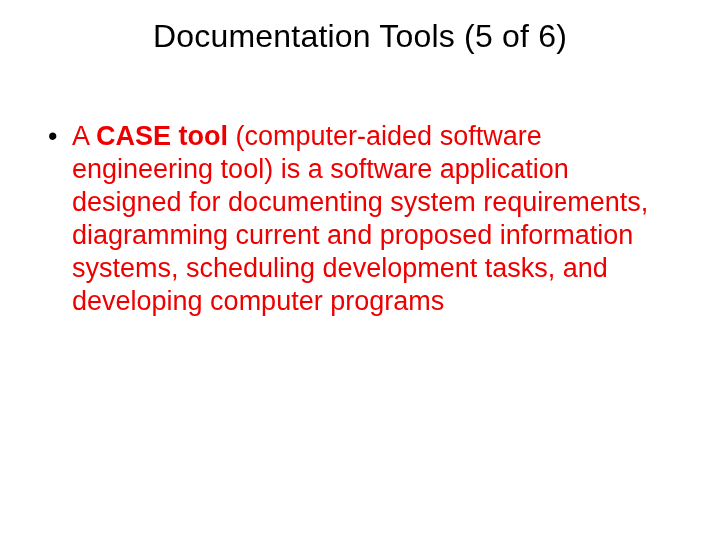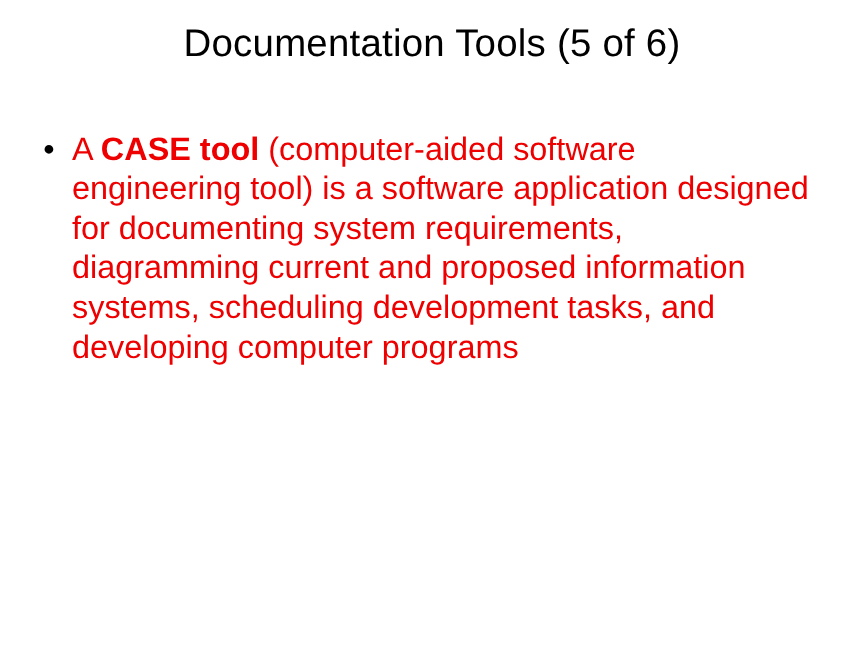--- a/index.html
+++ b/index.html
@@ -28,21 +28,21 @@
     letter-spacing: 0.2px;
   }
   .body {
     position: absolute;
     top: 108px;
     left: 34px;
     width: 640px;
   }
   ul.bullets {
     list-style: none;
-    margin: 0;
+    margin: 12px;
     padding: 0;
   }
   ul.bullets > li {
     position: relative;
     padding-left: 26px;
     font-size: 27px;
     line-height: 1.22;
     color: #ee0000;
   }
   ul.bullets > li::before {

